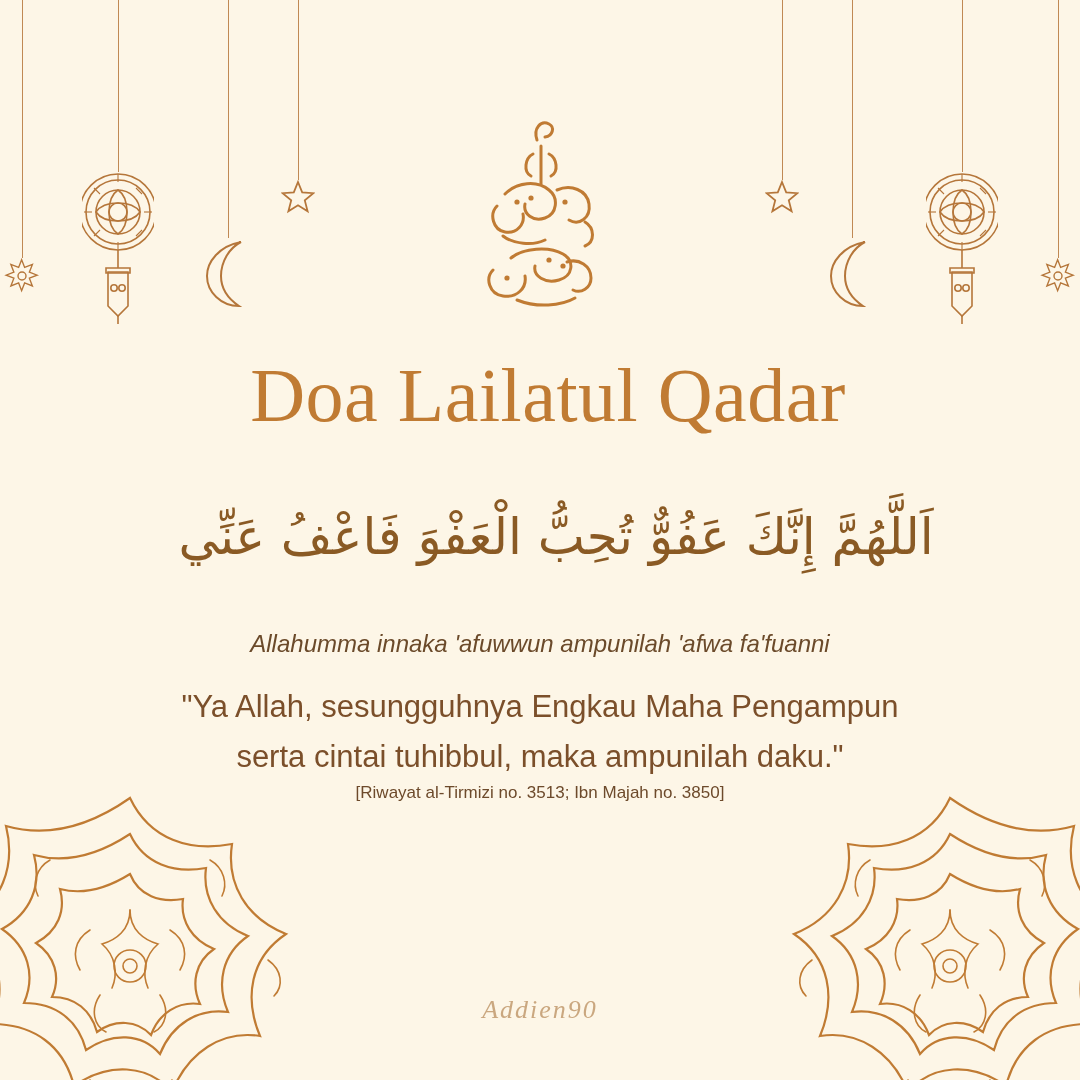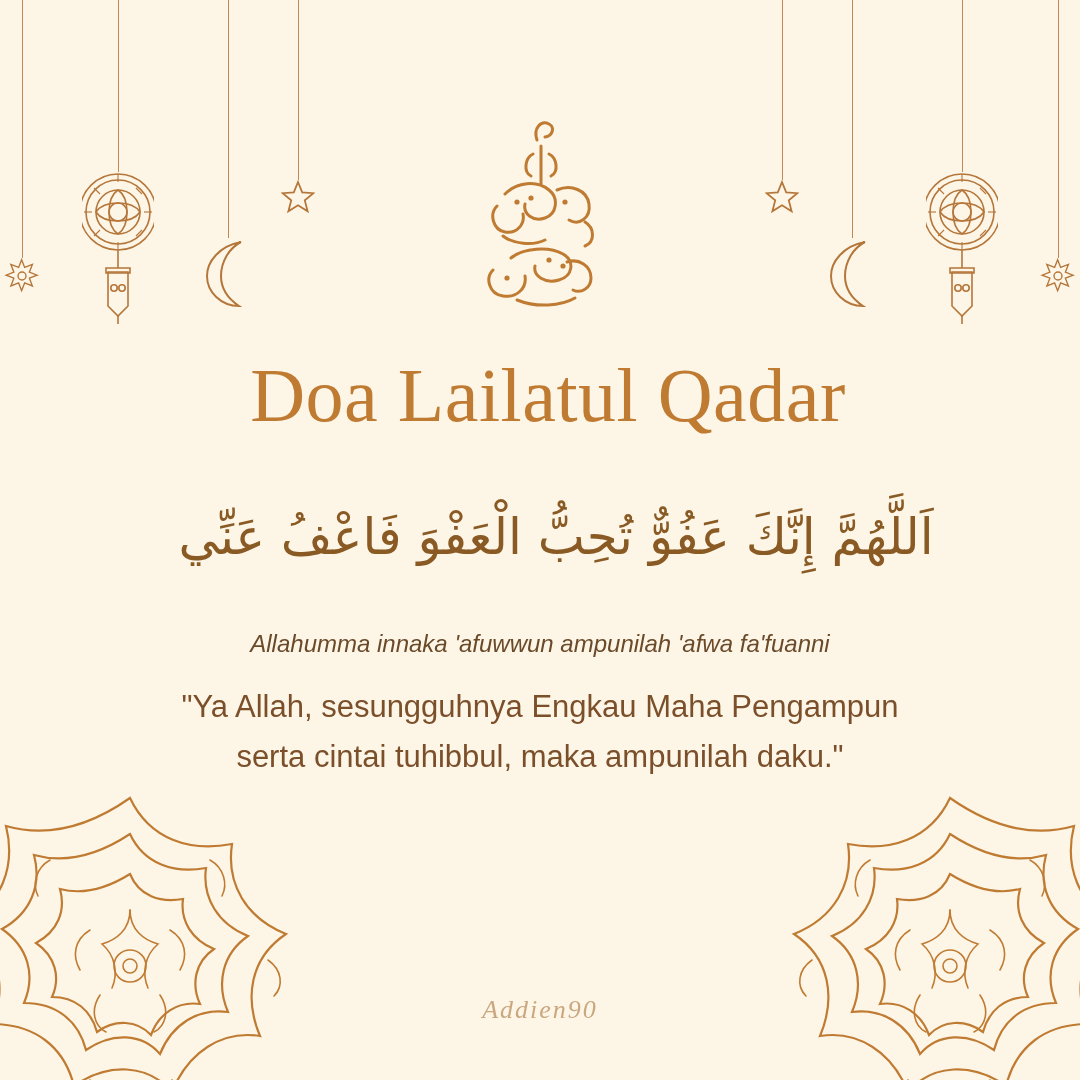--- a/index.html
+++ b/index.html
@@ -288,20 +288,21 @@
 
   <div class="arabic">اَللَّهُمَّ إِنَّكَ عَفُوٌّ تُحِبُّ الْعَفْوَ فَاعْفُ عَنِّي</div>
 
   <div class="translit">Allahumma innaka 'afuwwun ampunilah 'afwa fa'fuanni</div>
 
   <div class="meaning">
     <div>"Ya Allah, sesungguhnya Engkau Maha Pengampun</div>
     <div>serta cintai tuhibbul, maka ampunilah daku."</div>
   </div>
 
+  <div class="source">[Riwayat al-Tirmizi no. 3513; Ibn Majah no. 3850]</div>
 
   <div class="signature">Addien90</div>
 
   <svg class="mandala left" width="380" height="340" viewBox="0 0 380 340">
     <g fill="none" stroke="#c07b33" stroke-width="2.2" stroke-linecap="round">
       <path d="M190 18 C210 60 250 72 292 64 C286 104 306 138 346 154 C310 178 304 218 320 256
                C282 250 248 272 232 312 C208 284 168 282 134 306 C124 266 94 244 52 244
                C68 206 58 168 24 144 C62 124 76 86 66 46 C108 58 150 46 190 18 Z"></path>
       <path d="M190 54 C204 84 234 94 266 88 C262 118 278 144 308 156 C282 174 276 204 288 232
                C258 228 232 244 220 274 C202 253 172 252 146 270 C138 240 116 223 84 223

